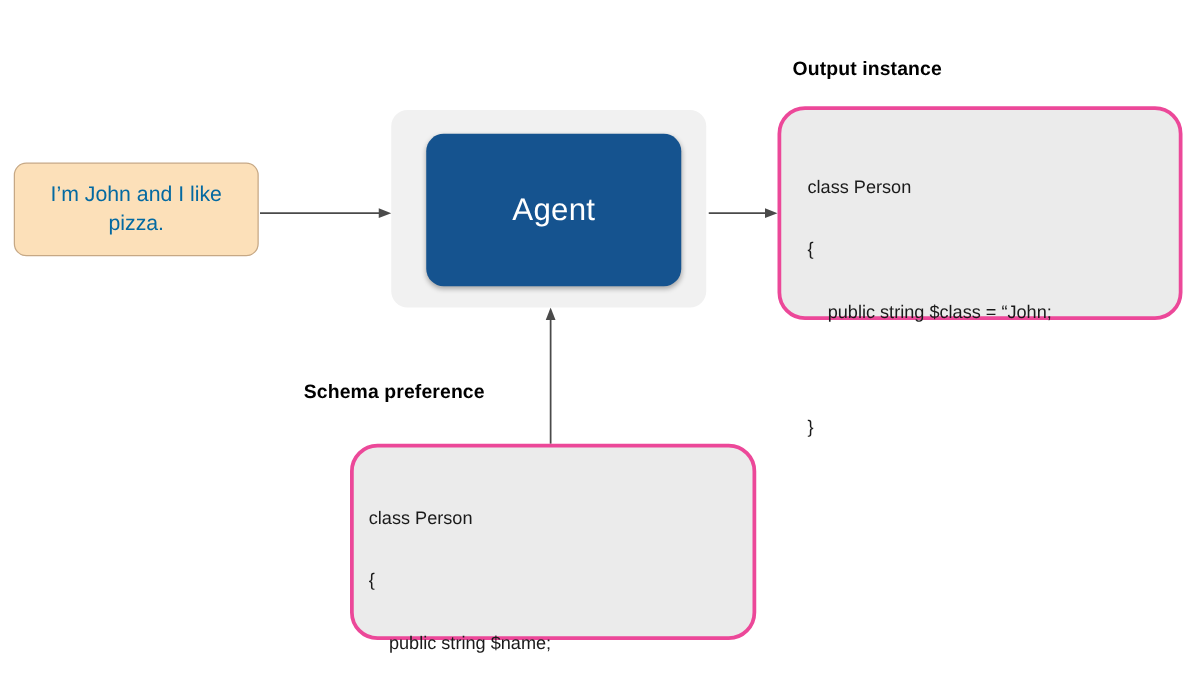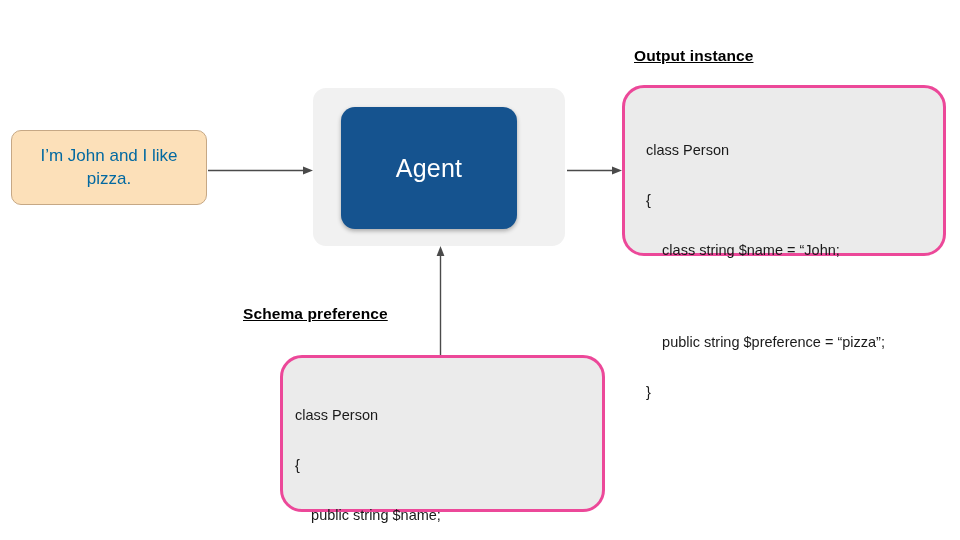--- a/index.html
+++ b/index.html
@@ -25,21 +25,20 @@
 
   
   .section-title {
     position: absolute;
     font-family: "Liberation Sans", sans-serif;
     font-size: 15.5px;
     font-weight: bold;
     color: #000000;
     white-space: nowrap;
     letter-spacing: 0.1px;
-    text-decoration: underline;
   }
   #title-output   { left: 634px; top: 47px; }
   #title-schema   { left: 243px; top: 305px; }
 
   
   #input-node {
     position: absolute;
     left: 11px;
     top: 130px;
     width: 196px;
@@ -67,21 +66,21 @@
     top: 88px;
     width: 252px;
     height: 158px;
     background: #f1f1f1;
     border-radius: 13px;
   }
   #agent-node {
     position: absolute;
     left: 341px;
     top: 107px;
-    width: 176px;
+    width: 204px;
     height: 122px;
     background: #15538f;
     border-radius: 14px;
     box-shadow: 0 2px 4px rgba(0,0,0,0.30);
     display: flex;
     align-items: center;
     justify-content: center;
   }
   #agent-node .node-text {
     font-size: 25px;
@@ -164,23 +163,22 @@
   <div id="agent-node">
     <div class="node-text">Agent</div>
   </div>
 
   <div class="section-title" id="title-output">Output instance</div>
 
   <div class="code-panel" id="output-panel">
     <div class="code-block">
       <span class="code-line">class Person</span>
       <span class="code-line">{</span>
-      <span class="code-line">    class string $name = “John;</span>
+      <span class="code-line">    public string $class = “John;</span>
       <span class="code-line blank"></span>
-      <span class="code-line">    public string $preference = “pizza”;</span>
       <span class="code-line">}</span>
     </div>
   </div>
 
   <div class="section-title" id="title-schema">Schema preference</div>
 
   <div class="code-panel" id="schema-panel">
     <div class="code-block">
       <span class="code-line">class Person</span>
       <span class="code-line">{</span>

